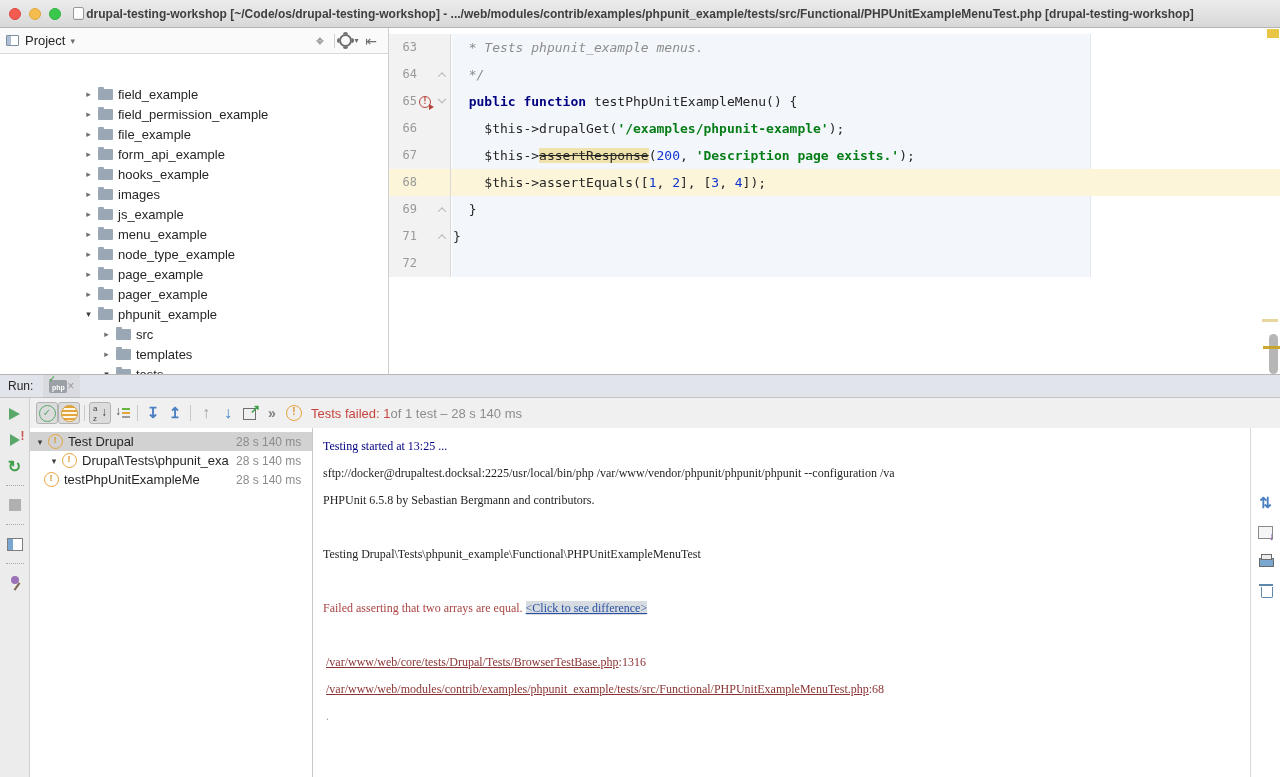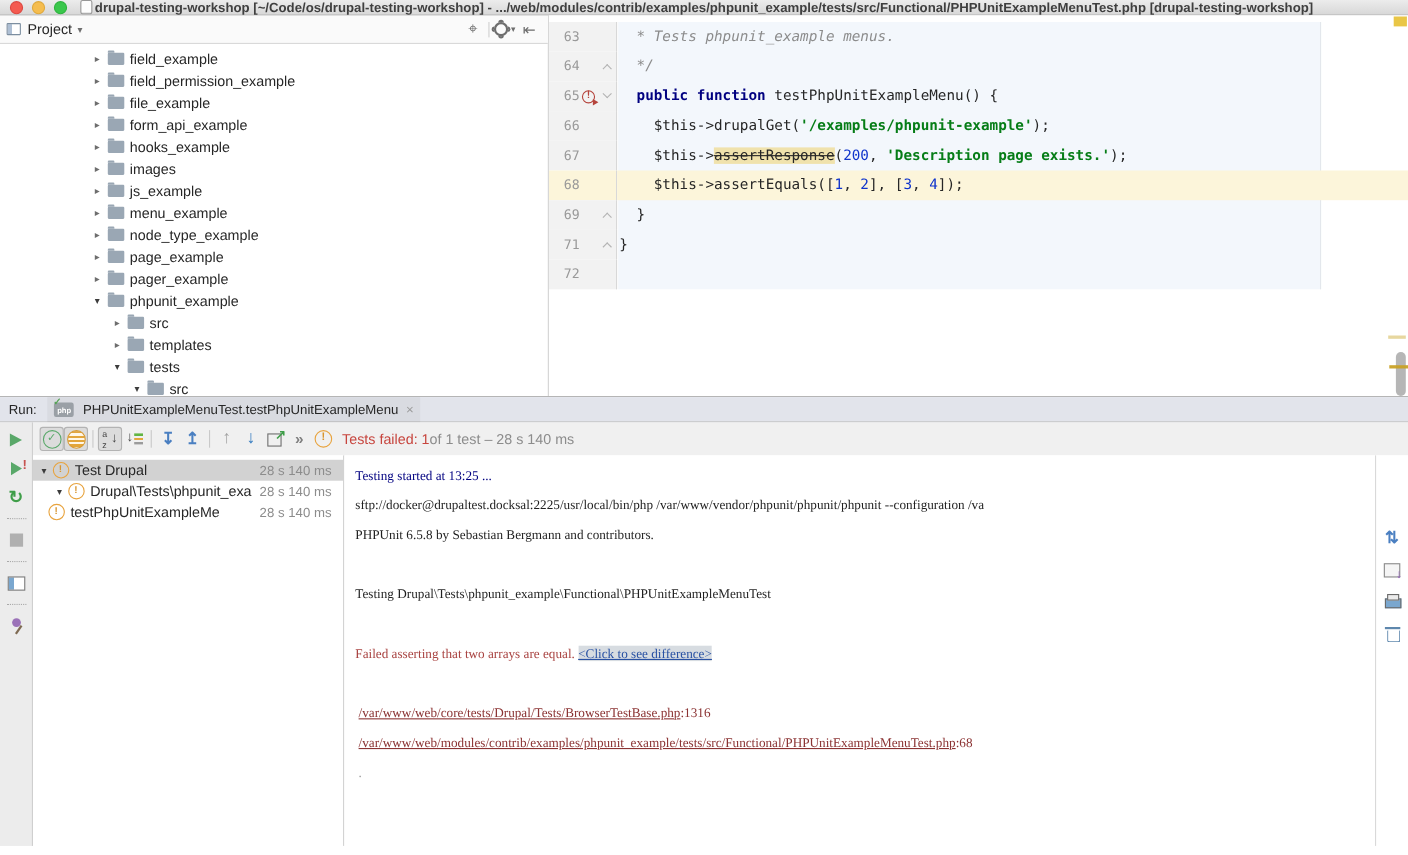--- a/index.html
+++ b/index.html
@@ -1,36 +1,36 @@
 <!DOCTYPE html>
 <html><head>
 <meta charset="utf-8">
 <style>
   * { margin:0; padding:0; box-sizing:border-box; }
   html,body { width:1280px; height:777px; overflow:hidden; font-family:"Liberation Sans", sans-serif; background:#fff; }
   #app { position:relative; width:1280px; height:777px; background:#fff; }
 
   
-  .titlebar { height:14px; background:linear-gradient(#ececec,#d8d8d8); border-bottom:1px solid #b3b3b3;
+  .titlebar { height:28px; background:linear-gradient(#ececec,#d8d8d8); border-bottom:1px solid #b3b3b3;
     display:flex; align-items:center; position:relative; }
   .lights { display:flex; gap:8px; margin-left:9px; }
   .light { width:12px; height:12px; border-radius:50%; }
   .light.red { background:#f45b51; border:1px solid #dd4841; }
   .light.yellow { background:#f5bd4f; border:1px solid #dfa93c; }
   .light.green { background:#3ac74c; border:1px solid #2eb33e; }
   .doc-icon { width:11px; height:13px; border:1px solid #979797; border-radius:2px; background:#fdfdfd; margin-left:12px;
     box-shadow:inset 0 2px 0 #fdfdfd, inset 0 -1px 0 #e8e8e8; }
   .win-title { position:absolute; left:0; right:0; text-align:center; font-size:12px; font-weight:bold; color:#3f3f3f;
     white-space:nowrap; overflow:hidden; }
 
   
   .workspace { display:flex; height:346px; }
 
   
-  .project-panel { width:499px; background:#fff; border-right:1px solid #cfcfcf; display:flex; flex-direction:column; }
+  .project-panel { width:389px; background:#fff; border-right:1px solid #cfcfcf; display:flex; flex-direction:column;gap:27px; }
   .pp-header { height:26px; display:flex; align-items:center; border-bottom:1px solid #d9d9d9; background:#fafafa; padding:0 6px; }
   .pp-title { font-size:13px; color:#262626; margin-left:6px; }
   .pp-caret { font-size:9px; color:#6e6e6e; margin-left:5px; }
   .pp-spacer { flex:1; }
   .pp-tool { width:22px; height:20px; display:flex; align-items:center; justify-content:center; color:#6e6e6e; font-size:13px; }
   .pp-toolbar-sep { width:1px; height:14px; background:#d0d0d0; margin:0 3px; }
   .proj-icon { width:13px; height:11px; border:1px solid #7c8ea0; border-radius:1px; background:linear-gradient(90deg,#aebfd4 0 4px,#fff 4px); }
   .pp-tree { flex:1; overflow:hidden; padding-top:3px; }
   .pt-row { height:20px; display:flex; align-items:center; white-space:nowrap; }
   .pt-arrow { width:13px; text-align:center; font-size:9px; color:#6e6e6e; flex:none; }
@@ -358,21 +358,20 @@
       <div class="ed-scrollthumb" style="top:306px;"></div>
       <div class="stripe-tick dark" style="top:318px;"></div>
     </div>
   </div>
 
   <div class="run-panel">
     <div class="run-tabbar">
       <span class="run-label">Run:</span>
       <div class="run-tab">
         <span class="php-badge">php</span>
-        <span class="run-tab-title">PHPUnitExampleMenuTest.testPhpUnitExampleMenu</span>
         <span class="tab-close">×</span>
       </div>
     </div>
 
     <div class="run-body">
       <div class="left-col" id="left-col">
           <span class="ic ic-run"></span>
           <span class="ic ic-rerun-failed"></span>
           <span class="ic ic-auto-test"></span>
           <span class="ic-dotted-sep"></span>

